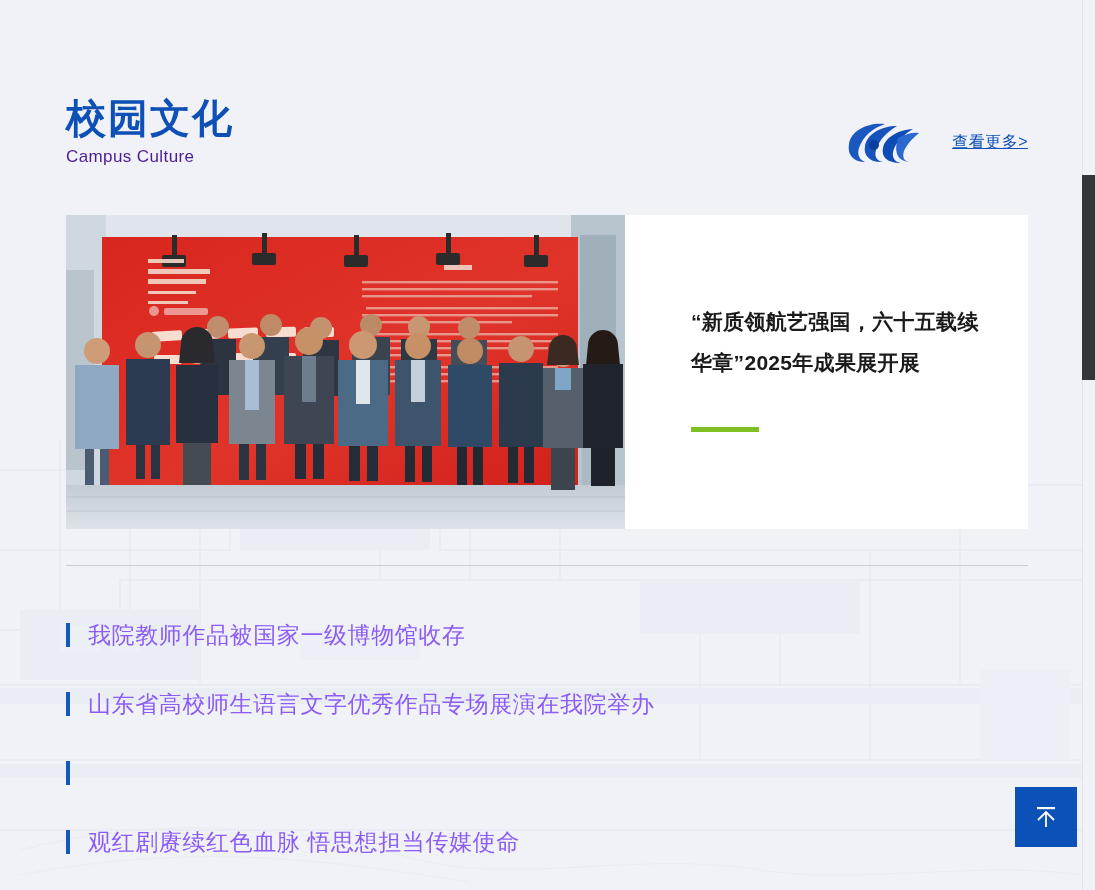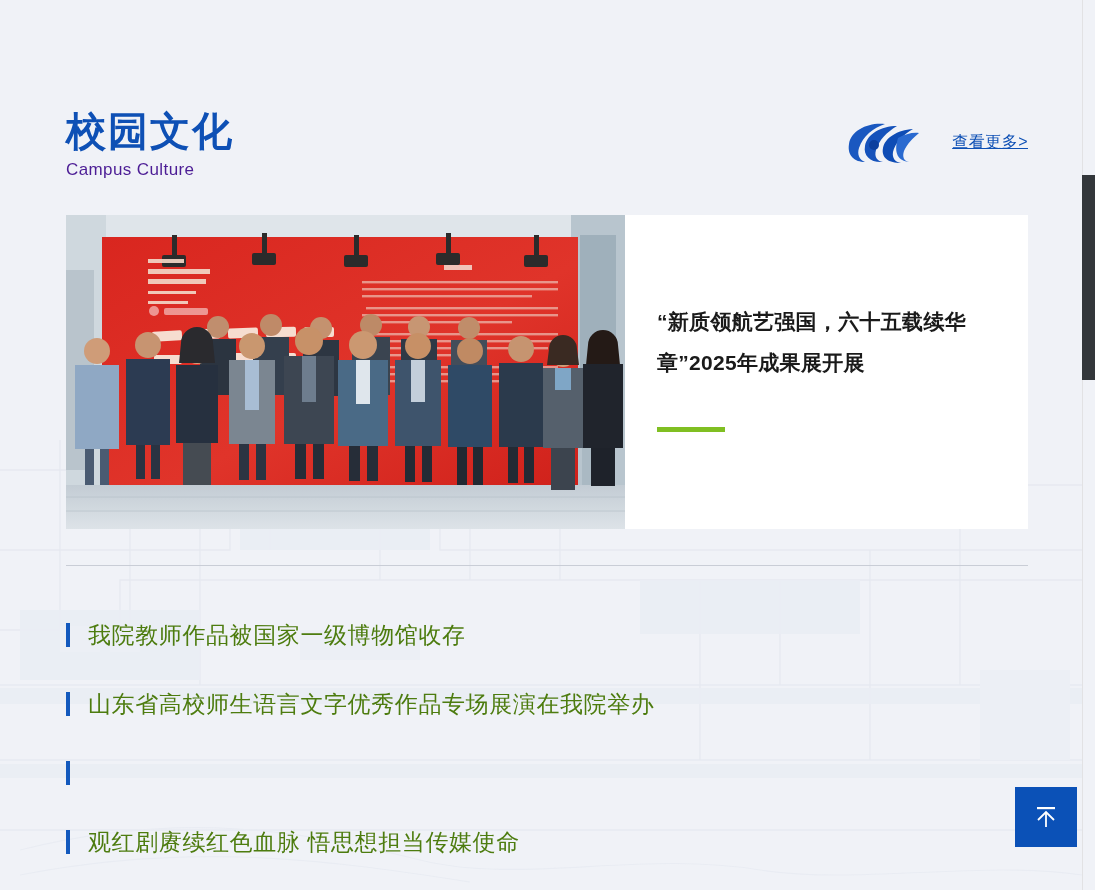--- a/index.html
+++ b/index.html
@@ -34,21 +34,21 @@
     height: 890px;
   }
 
   
   .section-head {
     position: absolute;
     left: 66px; top: 92px;
     width: 962px;
     height: 80px;
   }
-  .head-titles { position: absolute; left: 0; top: 13px; }
+  .head-titles { position: absolute; left: 0; top: 0; }
   .title-cn {
     font-size: 40px;
     font-weight: 700;
     color: #0e50b5;
     letter-spacing: 2px;
     line-height: 52px;
   }
   .title-en {
     font-size: 17px;
     color: #4c1d95;
@@ -77,20 +77,21 @@
   
   .feature-card {
     position: absolute;
     left: 66px; top: 215px;
     width: 962px;
     height: 314px;
     background: #ffffff;
     display: flex;
     overflow: hidden;
     cursor: pointer;
+    gap: 34px;
   }
 
   .feature-photo {
     width: 559px;
     height: 314px;
     position: relative;
     overflow: hidden;
     background: #cfd6dc;
     flex: 0 0 559px;
   }
@@ -138,21 +139,21 @@
   }
   .news-marker {
     width: 4px;
     height: 24px;
     background: #1359bd;
     flex: 0 0 4px;
     margin-right: 18px;
   }
   .news-text {
     font-size: 23px;
-    color: #4d7c0f;
+    color: #8b5cf6;
     letter-spacing: 0.6px;
     line-height: 30px;
     white-space: nowrap;
   }
 
   
   .back-to-top {
     position: absolute;
     left: 1015px; top: 787px;
     width: 62px; height: 60px;

